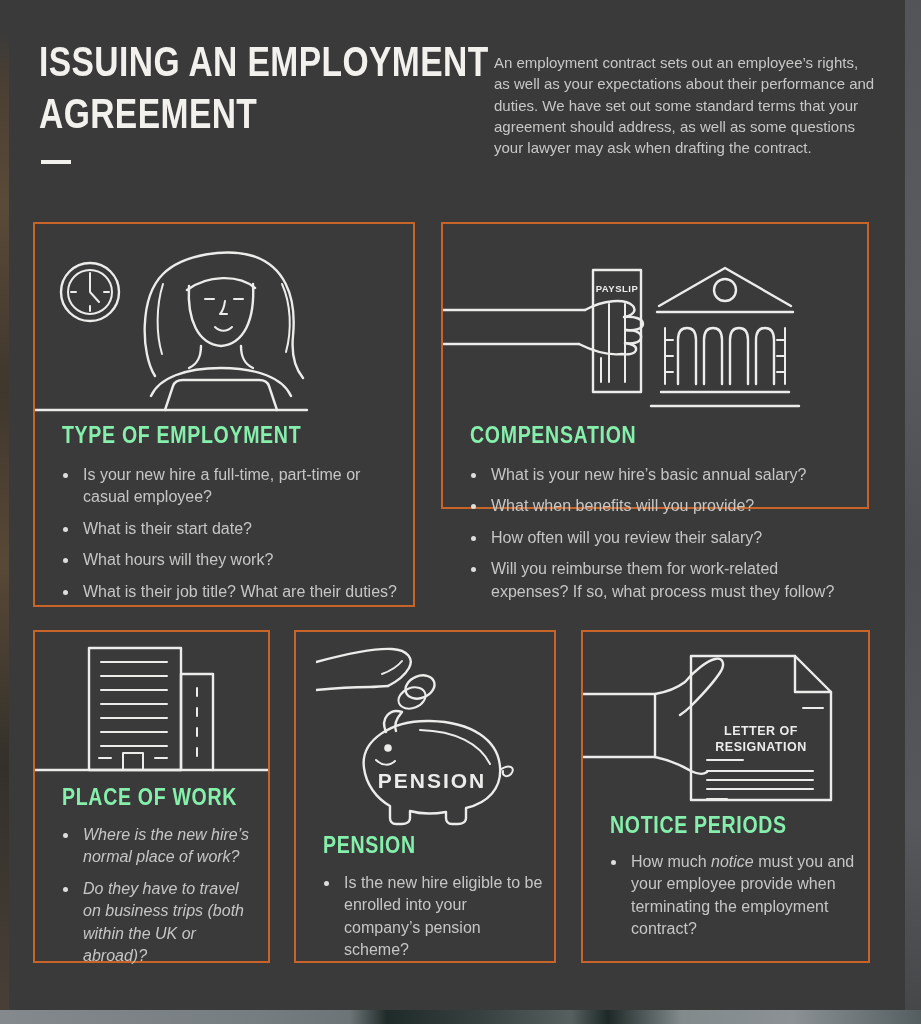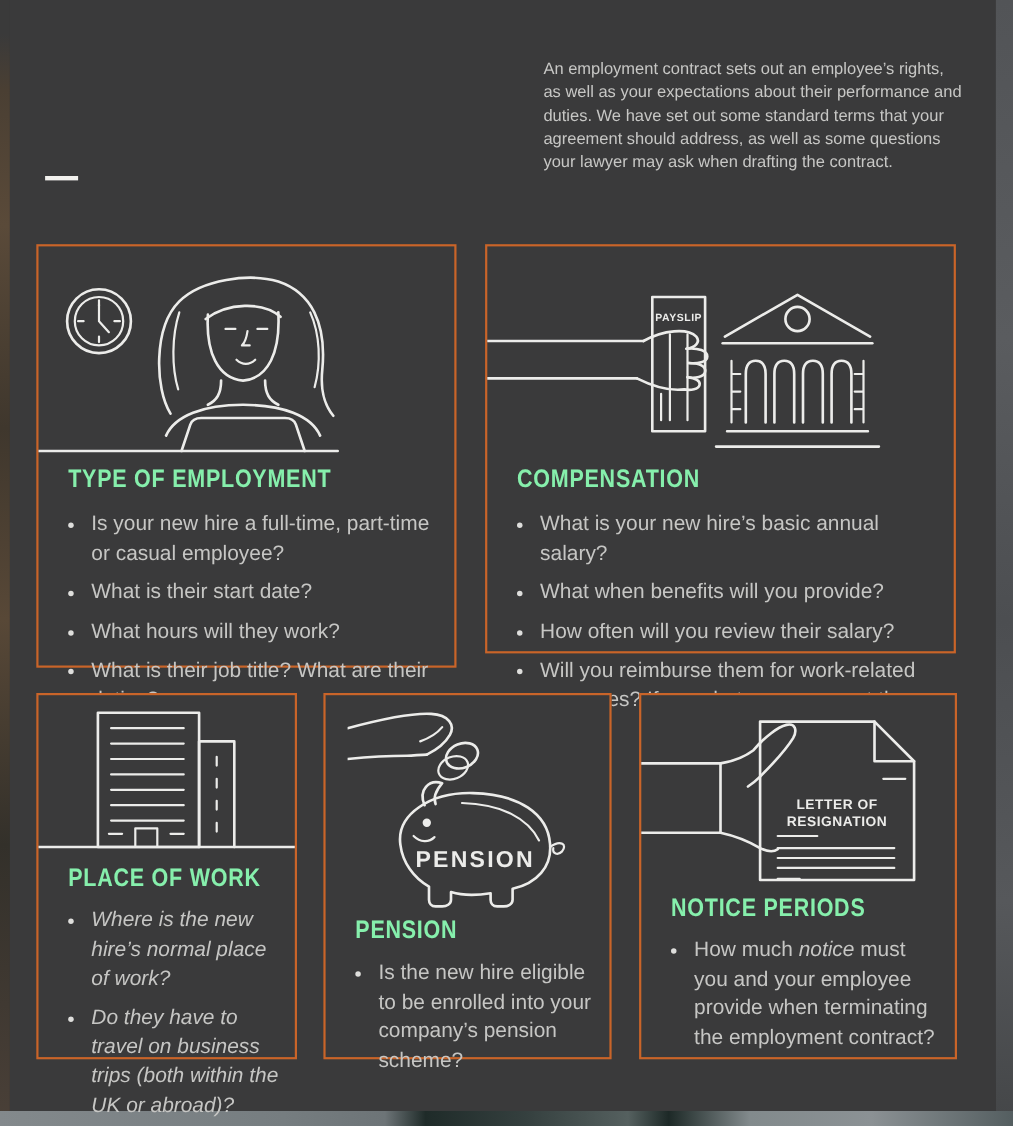--- a/index.html
+++ b/index.html
@@ -40,21 +40,21 @@
   .intro {
     position: absolute; left: 494px; top: 52px; width: 382px;
     color: #c7c7c5; font-size: 15px; line-height: 1.42;
   }
 
   
   .card {
     position: absolute; border: 2px solid #c96429; background: #3a3a3b;
   }
   .card-1 { left: 33px;  top: 222px; width: 382px; height: 385px; }
-  .card-2 { left: 441px; top: 222px; width: 428px; height: 372px; }
+  .card-2 { left: 441px; top: 222px; width: 428px; height: 287px; }
   .card-3 { left: 33px;  top: 630px; width: 237px; height: 333px; }
   .card-4 { left: 294px; top: 630px; width: 262px; height: 333px; padding-left: 32px; }
   .card-5 { left: 581px; top: 630px; width: 289px; height: 333px; }
 
   .icon-wrap { position: absolute; left: 0; color: #ececea; }
   .card-1 .icon-wrap { top: 18px; }
   .card-2 .icon-wrap { top: 22px; }
   .card-3 .icon-wrap { top: 12px; }
   .card-4 .icon-wrap { top: 8px;  left: 20px; }
   .card-5 .icon-wrap { top: 12px; }
@@ -70,40 +70,41 @@
     white-space: nowrap;
   }
   .card-1 .card-title, .card-2 .card-title { top: 198px; }
   .card-3 .card-title { top: 152px; }
   .card-4 .card-title { top: 200px; }
   .card-5 .card-title { top: 180px; }
 
   .bullets {
     position: absolute; left: 27px; right: 10px;
     list-style: disc outside; padding-left: 17px;
-    color: #c6c6c4; font-size: 19px; line-height: 1.4;
+    color: #c6c6c4; font-size: 16px; line-height: 1.4;
   }
   .bullets li { margin-bottom: 9px; padding-left: 4px; }
   .bullets li::marker { color: #dededc; }
   .bullets em { }
   .card-1 .bullets, .card-2 .bullets { top: 240px; }
   .card-3 .bullets { top: 192px; font-style: italic; }
   .card-4 .bullets { top: 240px; }
   .card-5 .bullets { top: 219px; }
 </style>
 </head>
 <body>
 
 <div class="stage">
   <div class="edge edge-left"></div>
   <div class="edge edge-right"></div>
   <div class="edge edge-bottom"></div>
 
   <div class="panel"></div>
 
+  <h1 class="page-title"><span class="condense">ISSUING AN EMPLOYMENT</span><br><span class="condense">AGREEMENT</span></h1>
   <div class="title-dash"></div>
   <p class="intro">An employment contract sets out an employee’s rights, as well as your expectations about their performance and duties. We have set out some standard terms that your agreement should address, as well as some questions your lawyer may ask when drafting the contract.</p>
 
   <div class="card card-1">
     <div class="icon-wrap">
       <svg width="346" height="172" viewBox="0 0 346 172">
         <g class="ln">
 
           <circle cx="55" cy="50" r="29"></circle>
           <circle cx="55" cy="50" r="22" class="thin"></circle>

